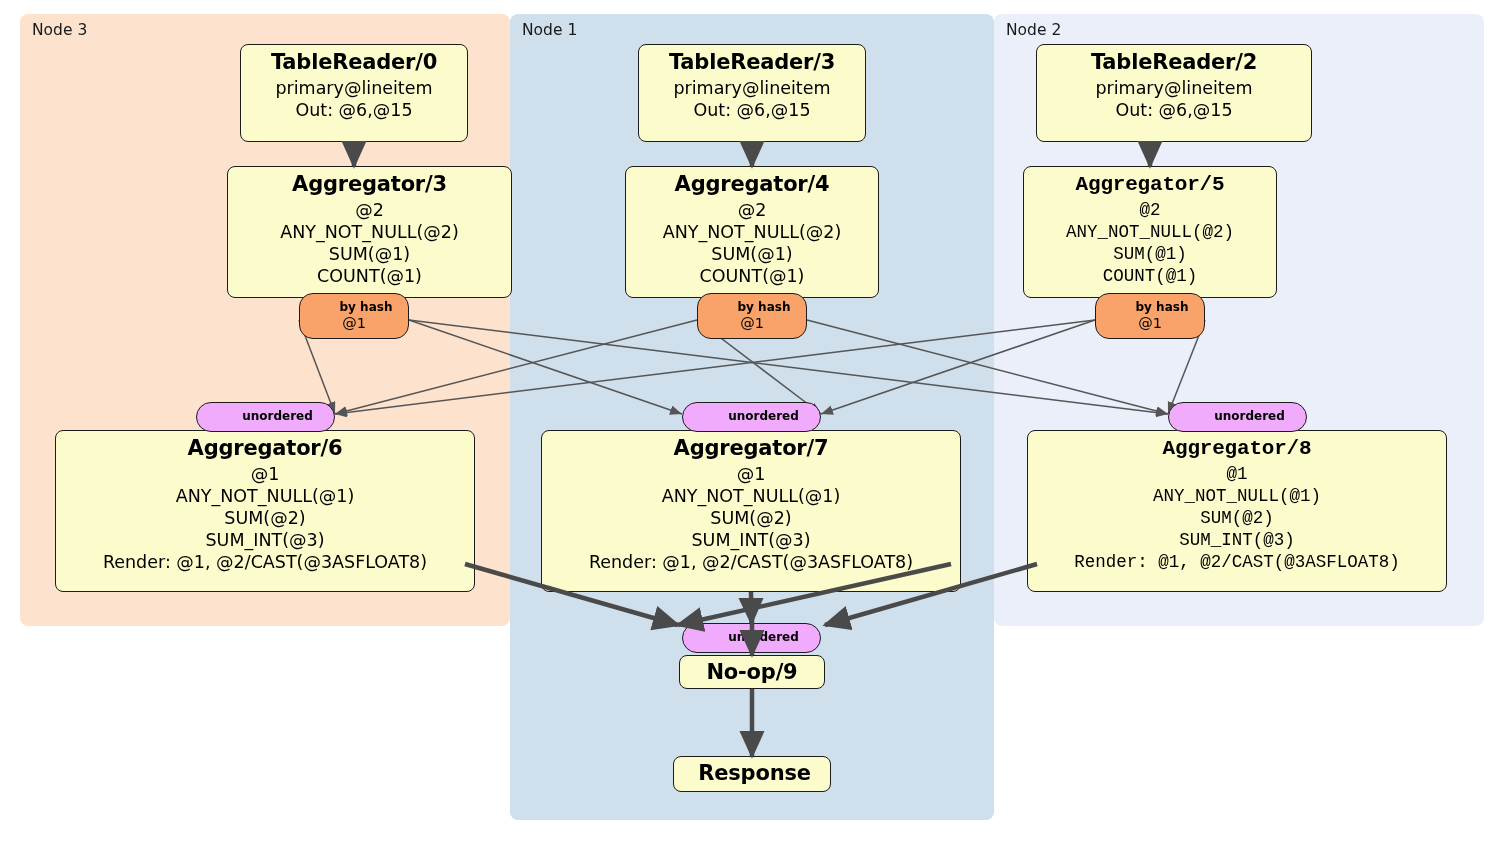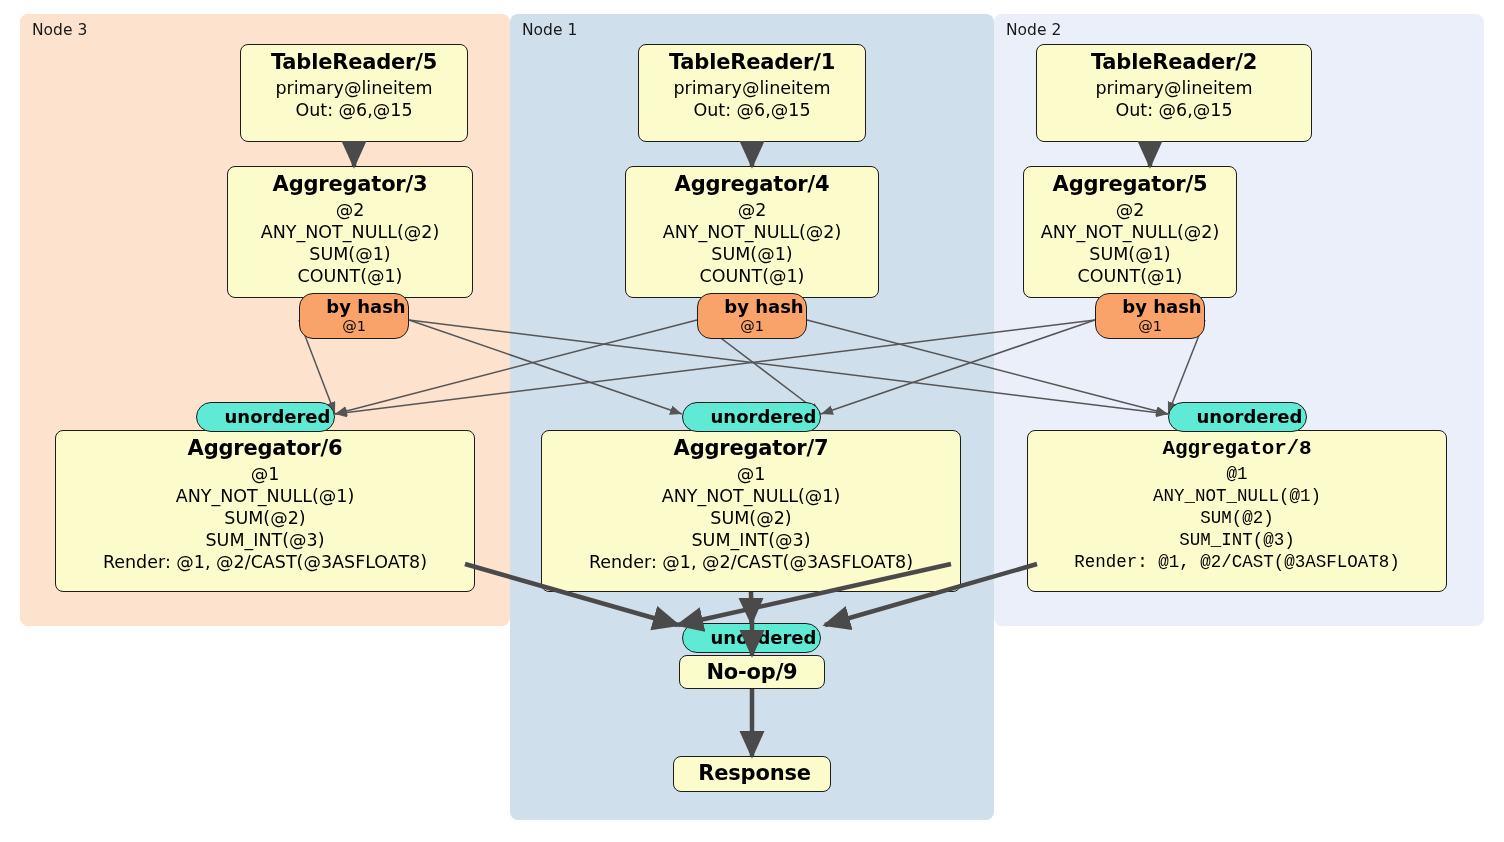--- a/index.html
+++ b/index.html
@@ -78,36 +78,36 @@
     border-radius: 999px;
     display: flex;
     flex-direction: column;
     align-items: center;
     justify-content: center;
     color: #000;
     z-index: 7;
   }
   .pill .p-title {
     font-weight: bold;
-    font-size: 18px;
+    font-size: 12px;
     line-height: 1.15;
     white-space: nowrap;
     margin-left: 24px;
   }
   .pill .p-sub {
     font-size: 14.5px;
     line-height: 1.15;
     white-space: nowrap;
   }
   .pill.hash {
     background: #f9a36a;
     border-radius: 14px;
   }
   .pill.unordered {
-    background: #5eead4;
+    background: #f0abfc;
   }
 
   
   #edges {
     position: absolute;
     left: 0; top: 0;
     width: 1504px;
     height: 842px;
     z-index: 3;
     pointer-events: none;
@@ -152,50 +152,50 @@
         <line x1="697" y1="320" x2="335" y2="414" stroke="#555555" stroke-width="1.5" marker-end="url(#arrThin)"></line>
         <line x1="697" y1="320" x2="821" y2="414" stroke="#555555" stroke-width="1.5" marker-end="url(#arrThin)"></line>
         <line x1="807" y1="320" x2="1168" y2="414" stroke="#555555" stroke-width="1.5" marker-end="url(#arrThin)"></line>
         <line x1="1095" y1="320" x2="335" y2="414" stroke="#555555" stroke-width="1.5" marker-end="url(#arrThin)"></line>
         <line x1="1095" y1="320" x2="821" y2="414" stroke="#555555" stroke-width="1.5" marker-end="url(#arrThin)"></line>
         <line x1="1205" y1="320" x2="1168" y2="414" stroke="#555555" stroke-width="1.5" marker-end="url(#arrThin)"></line>
       </g>
   </svg>
 
   <div class="proc" id="proc-tablereader0" style="left: 240px; top: 44px; width: 228px; height: 98px;">
-    <span class="title">TableReader/5</span>
+    <span class="title">TableReader/0</span>
     <span class="line">primary@lineitem</span>
     <span class="line">Out: @6,@15</span>
   </div>
   <div class="proc" id="proc-tablereader1" style="left: 638px; top: 44px; width: 228px; height: 98px;">
-    <span class="title">TableReader/1</span>
+    <span class="title">TableReader/3</span>
     <span class="line">primary@lineitem</span>
     <span class="line">Out: @6,@15</span>
   </div>
   <div class="proc" id="proc-tablereader2" style="left: 1036px; top: 44px; width: 276px; height: 98px;">
     <span class="title">TableReader/2</span>
     <span class="line">primary@lineitem</span>
     <span class="line">Out: @6,@15</span>
   </div>
 
-  <div class="proc" id="proc-aggregator3" style="left: 227px; top: 166px; width: 246px; height: 132px;">
+  <div class="proc" id="proc-aggregator3" style="left: 227px; top: 166px; width: 285px; height: 132px;">
     <span class="title">Aggregator/3</span>
     <span class="line">@2</span>
     <span class="line">ANY_NOT_NULL(@2)</span>
     <span class="line">SUM(@1)</span>
     <span class="line">COUNT(@1)</span>
   </div>
   <div class="proc" id="proc-aggregator4" style="left: 625px; top: 166px; width: 254px; height: 132px;">
     <span class="title">Aggregator/4</span>
     <span class="line">@2</span>
     <span class="line">ANY_NOT_NULL(@2)</span>
     <span class="line">SUM(@1)</span>
     <span class="line">COUNT(@1)</span>
   </div>
-  <div class="proc" id="proc-aggregator5" style="left: 1023px; top: 166px; width: 214px; height: 132px;">
+  <div class="proc" id="proc-aggregator5" style="left: 1023px; top: 166px; width: 254px; height: 132px; font-family: Liberation Mono, monospace;">
     <span class="title">Aggregator/5</span>
     <span class="line">@2</span>
     <span class="line">ANY_NOT_NULL(@2)</span>
     <span class="line">SUM(@1)</span>
     <span class="line">COUNT(@1)</span>
   </div>
 
   <div class="proc" id="proc-aggregator6" style="left: 55px; top: 430px; width: 420px; height: 162px;">
     <span class="title">Aggregator/6</span>
     <span class="line">@1</span>

